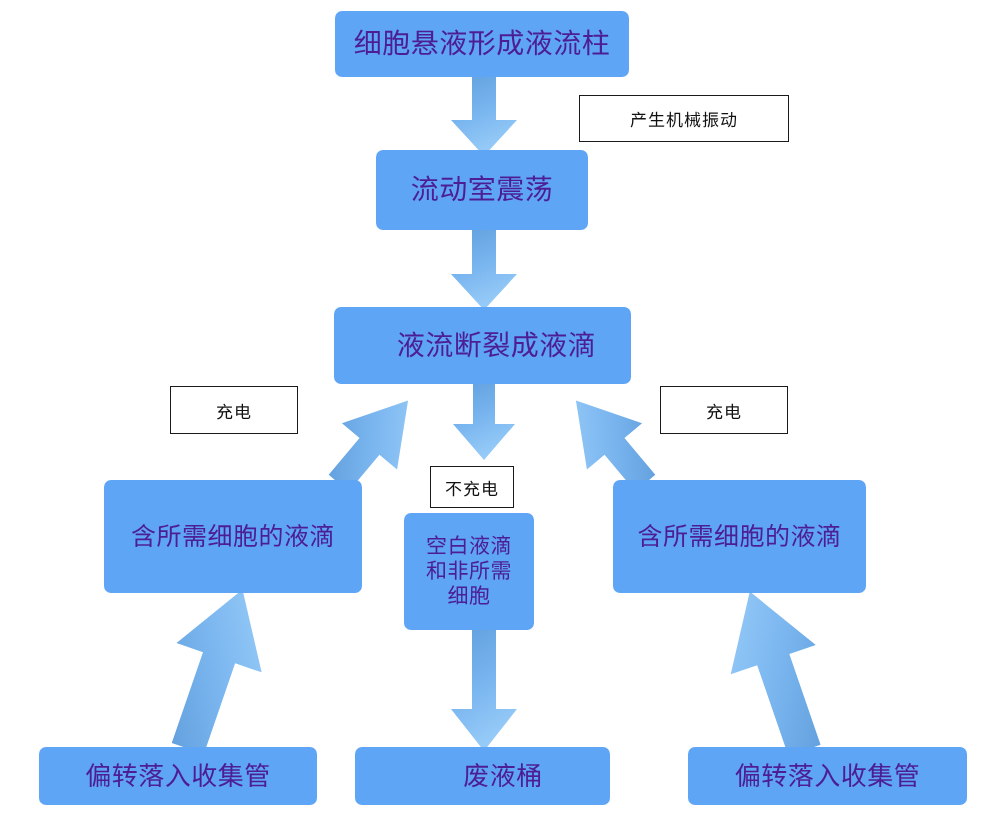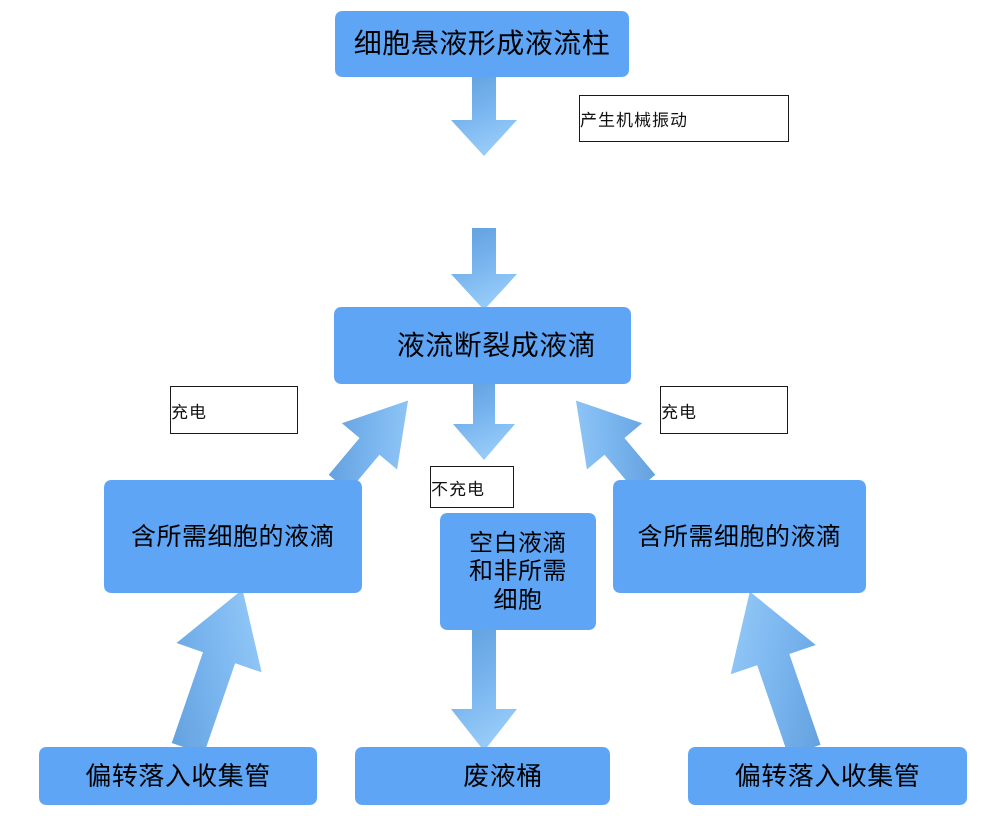--- a/index.html
+++ b/index.html
@@ -16,21 +16,21 @@
     overflow: hidden;
     font-family: "Liberation Sans", "DejaVu Sans", sans-serif;
   }
 
   
   .node {
     position: absolute;
     box-sizing: border-box;
     background: #5fa5f6;
     border-radius: 7px;
-    color: #000000;
+    color: #4c1d95;
     display: flex;
     align-items: center;
     justify-content: center;
     text-align: center;
     line-height: 1.18;
     font-weight: 400;
     letter-spacing: 0.5px;
     -webkit-font-smoothing: antialiased;
     user-select: none;
   }
@@ -42,20 +42,21 @@
 
   
   .anno {
     position: absolute;
     box-sizing: border-box;
     background: #ffffff;
     border: 1.6px solid #1a1a1a;
     color: #111111;
     display: flex;
     align-items: center;
+    justify-content: center;
     text-align: center;
     font-size: 17px;
     letter-spacing: 1px;
     user-select: none;
   }
 
   
   .arrow {
     position: absolute;
     pointer-events: none;
@@ -140,30 +141,33 @@
       <g transform="rotate(161 80 90)">
         <polygon points="66,6 100,6 100,102 128,102 83,174 38,102 66,102" fill="url(#gradDR)"></polygon>
       </g>
     </svg>
   </div>
 
   <div class="node" style="left:335px; top:11px; width:294px; height:66px; font-size:28px;">
     <span class="txt">细胞悬液形成液流柱</span>
   </div>
 
+  <div class="node" style="left:376px; top:150px; width:212px; height:80px; font-size:28px;">
+    <span class="txt">流动室震荡</span>
+  </div>
 
   <div class="node" style="left:334px; top:307px; width:297px; height:77px; font-size:28px;padding-left:28px;">
     <span class="txt">液流断裂成液滴</span>
   </div>
 
   <div class="node" style="left:104px; top:480px; width:258px; height:113px; font-size:25px;">
     <span class="txt">含所需细胞的液滴</span>
   </div>
 
-  <div class="node" style="left:404px; top:513px; width:156px; height:117px; font-size:24px;margin-left:36px;">
+  <div class="node" style="left:404px; top:513px; width:130px; height:117px; font-size:21px;">
     <span class="txt">空白液滴
 和非所需
 细胞</span>
   </div>
 
   <div class="node" style="left:613px; top:480px; width:253px; height:113px; font-size:25px;">
     <span class="txt">含所需细胞的液滴</span>
   </div>
 
   <div class="node" style="left:39px; top:747px; width:278px; height:58px; font-size:26px;">

